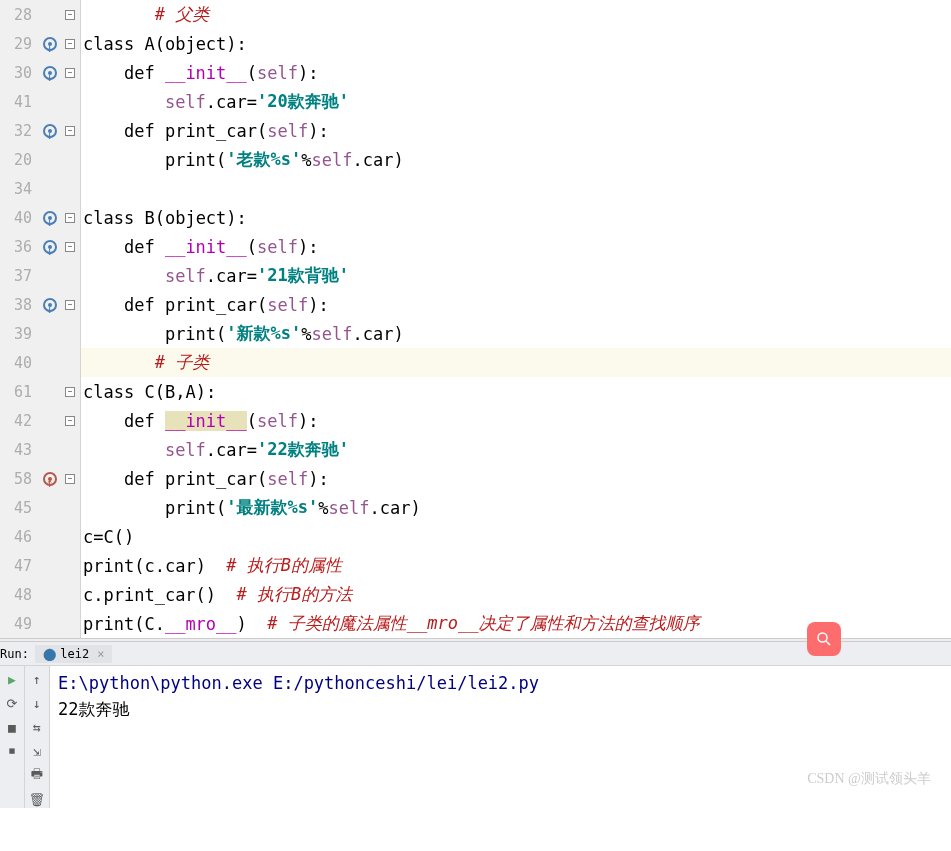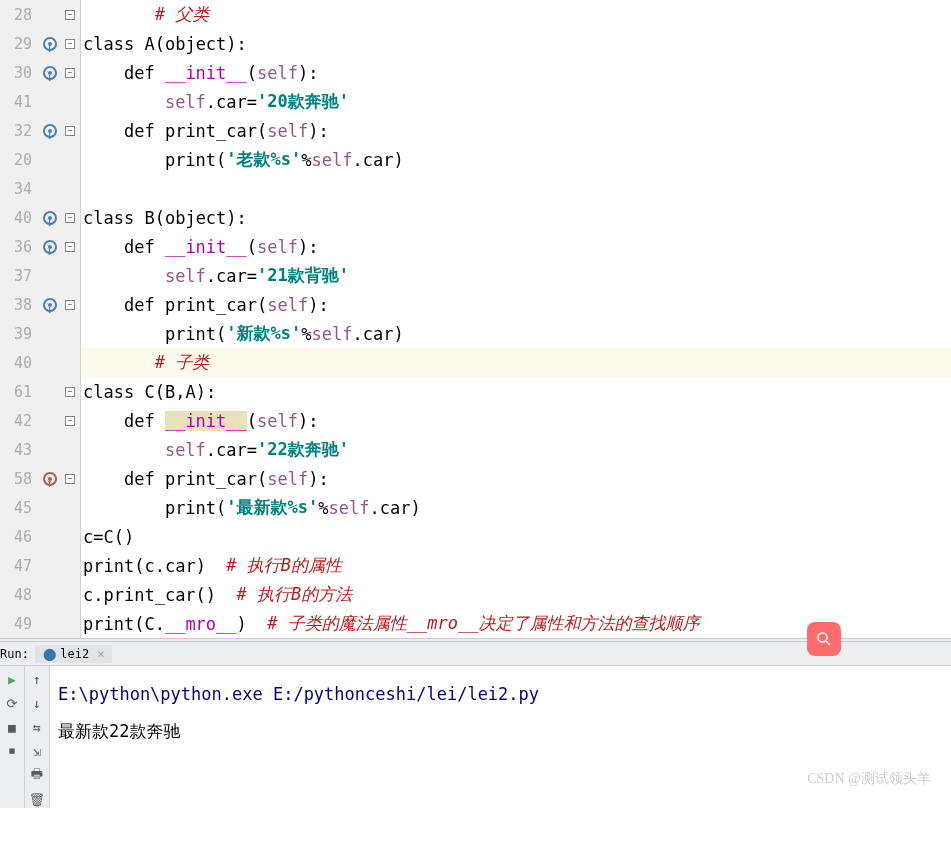--- a/index.html
+++ b/index.html
@@ -36,21 +36,21 @@
 .run-panel { display: flex; background: #fff; }
 .run-header { display: flex; align-items: center; background: #eceef1; border-bottom: 1px solid #d4d4d4; height: 24px; font-size: 12px; }
 .run-tab { display: flex; align-items: center; gap: 4px; padding: 2px 8px; background: #e1e3e6; margin-left: 6px; }
 .run-tab .py-icon { color: #3776ab; font-size: 12px; }
 .run-tab .close { color: #999; margin-left: 4px; }
 .run-left { width: 25px; background: #eceef1; border-right: 1px solid #d4d4d4; display: flex; flex-direction: column; align-items: center; padding-top: 4px; gap: 6px; }
 .run-left-btn { width: 18px; height: 18px; display: flex; align-items: center; justify-content: center; font-size: 13px; color: #5a5a5a; cursor: pointer; }
 .play { color: #59a869; }
 .run-mid { width: 25px; background: #eceef1; border-right: 1px solid #d4d4d4; display: flex; flex-direction: column; align-items: center; padding-top: 4px; gap: 6px; }
 .console { flex: 1; padding: 4px 8px; font-family: Consolas, "Microsoft YaHei", monospace; font-size: 17px; }
-.console-line { height: 26px; display: flex; align-items: center; white-space: pre; margin-top: 11px; }
+.console-line { height: 26px; display: flex; align-items: center; white-space: pre; }
 .console-path { color: #000080; }
 .watermark { position: absolute; right: 20px; bottom: 20px; color: #ccc; font-size: 14px; font-family: "Microsoft YaHei"; }
 </style>
 </head>
 <body>
 
 <div style="position:relative;">
 
 <div class="editor-area">
   <div class="gutter" id="gutter">
@@ -252,19 +252,19 @@
   <div class="run-mid">
     <div class="run-left-btn">↑</div>
     <div class="run-left-btn">↓</div>
     <div class="run-left-btn">⇆</div>
     <div class="run-left-btn">⇲</div>
     <div class="run-left-btn">🖶</div>
     <div class="run-left-btn">🗑</div>
   </div>
   <div class="console" id="console">
         <div class="console-line console-path">E:\python\python.exe E:/pythonceshi/lei/lei2.py</div>
-        <div class="console-line ">最新款22款奔驰</div>
+        <div class="console-line ">22款奔驰</div>
       </div>
 </div>
 
 <div class="watermark">CSDN @测试领头羊</div>
 
 </div>
 
 </body></html>

